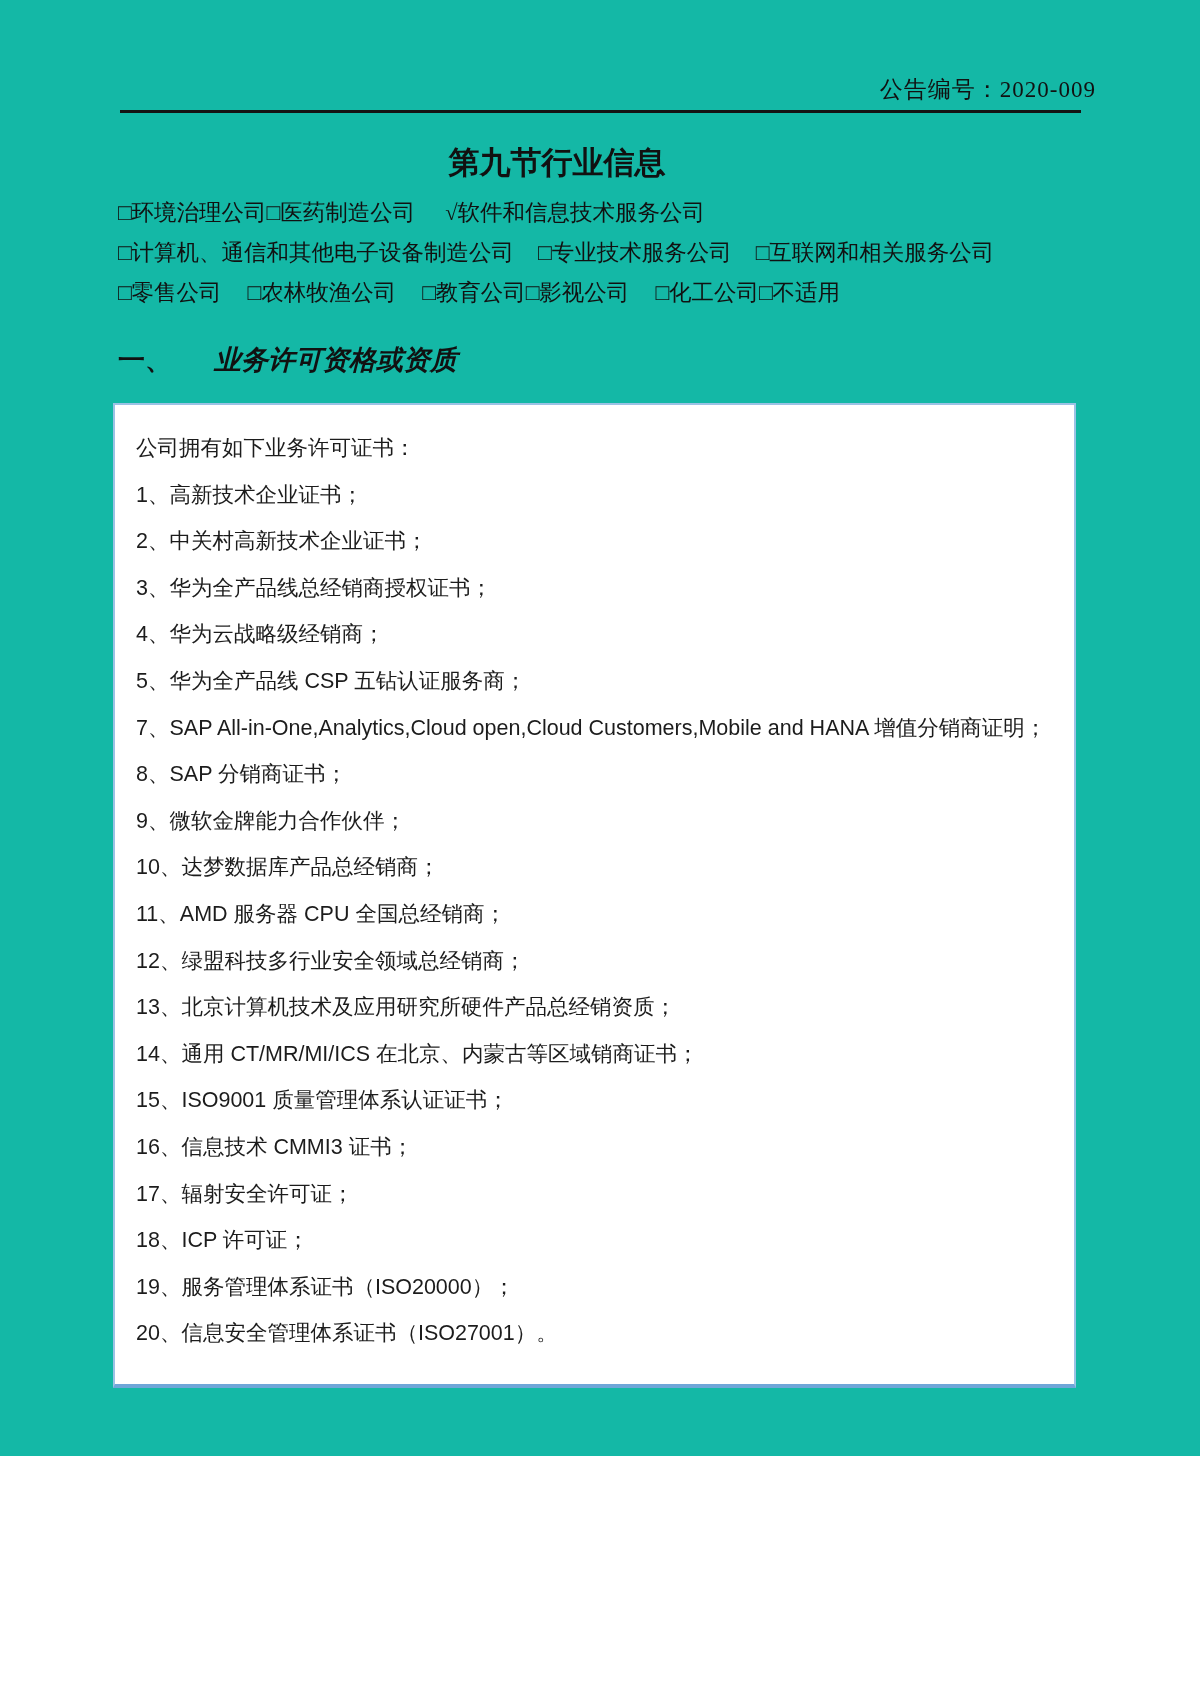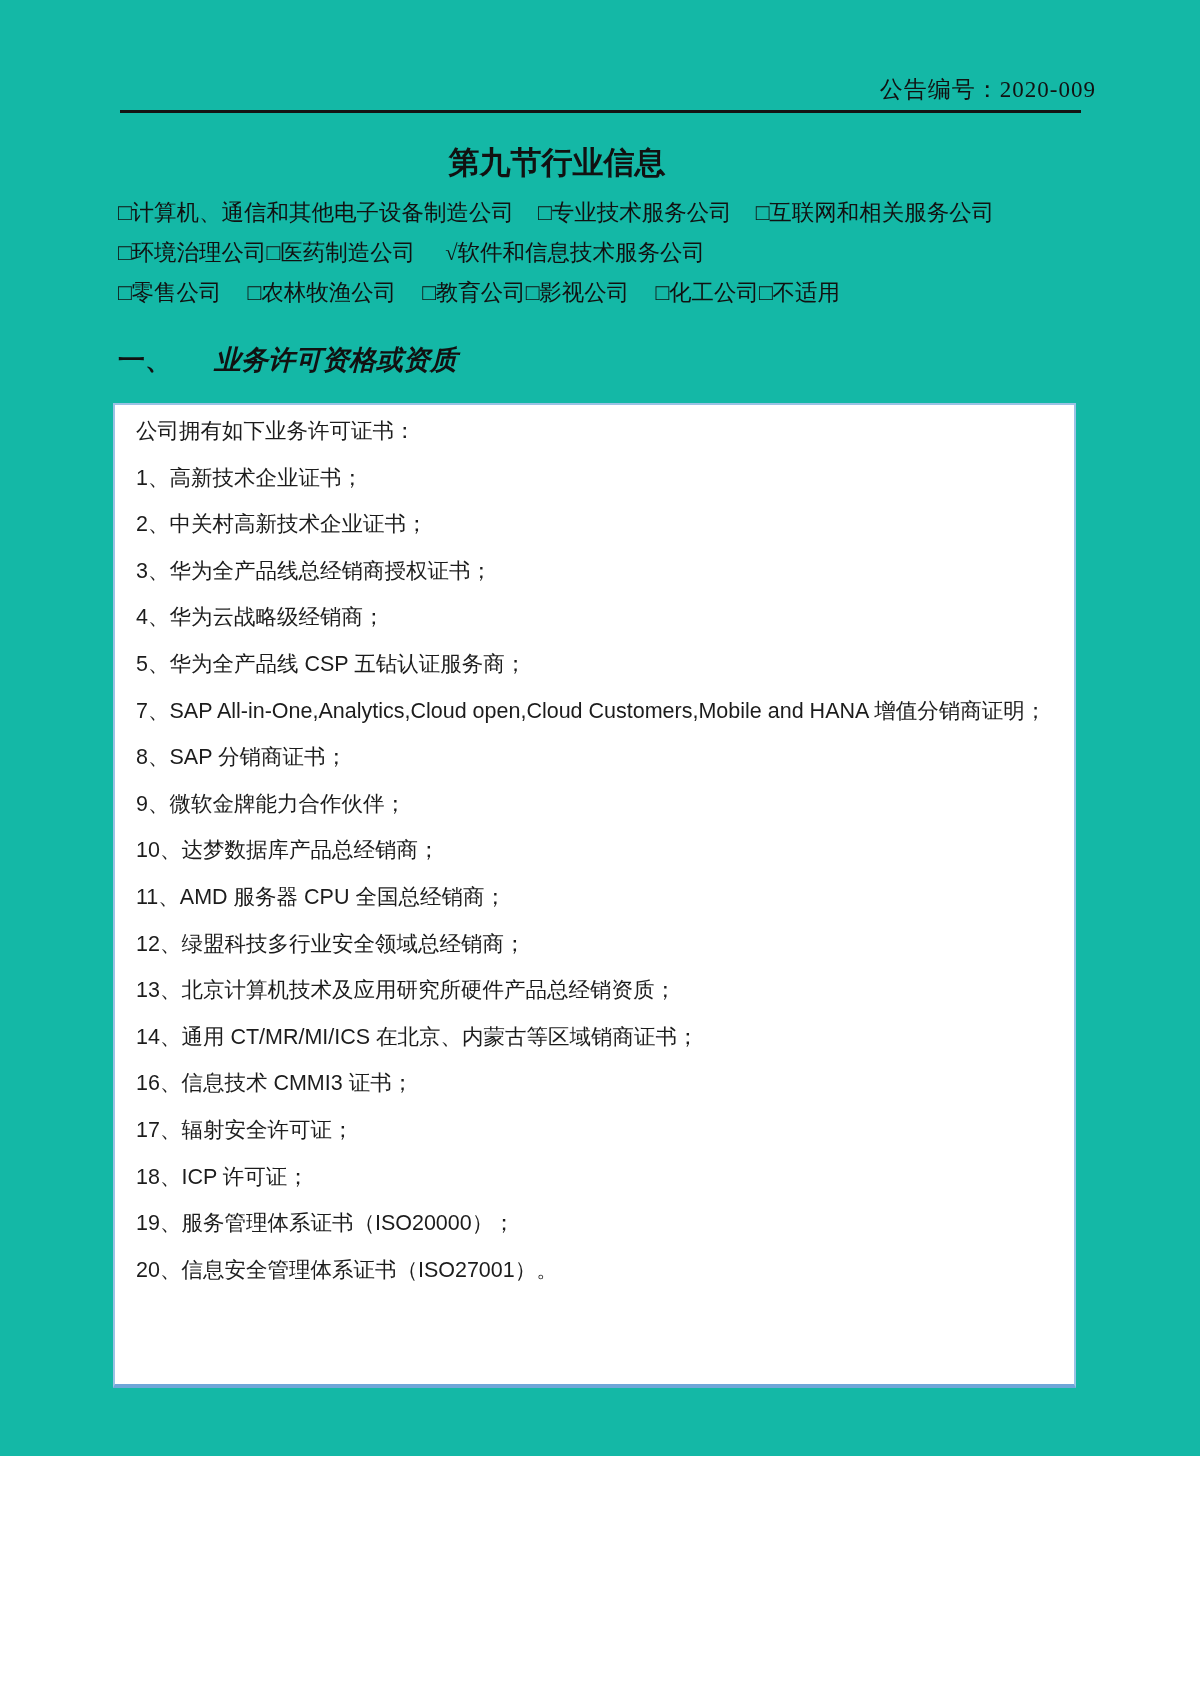--- a/index.html
+++ b/index.html
@@ -35,21 +35,21 @@
     position:absolute; top:342px; left:118px;
     font-size:27px; font-weight:bold;
   }
   .section-heading .sec-title { margin-left:42px;font-style:italic; }
   .license-box {
     position:absolute; top:403px; left:113px;
     width:963px; height:985px;
     border:2px solid #9cc2e5;
     border-bottom:4px solid #6fa6d8;
     background:#ffffff;
-    padding:15px 14px 10px 21px;
+    padding:32px 14px 10px 21px;
     font-family:"Liberation Sans","DejaVu Sans",sans-serif;
     color:#1c1c1c;
   }
   .license-box p {
     font-size:21.5px; line-height:23px;
     margin-bottom:23.6px;
     white-space:nowrap;
   }
   .page-number {
     position:absolute; top:1544px; left:0; width:1200px;
@@ -65,22 +65,22 @@
   <div class="header-right">公告编号：2020-009</div>
 
   <div class="header-rule"></div>
 
   <div class="doc-title">
     <span class="t1">第九节</span><span class="t2">行业信息</span>
   </div>
 
   <div class="industry-options">
 
-  <div class="industry-row"><span class="industry-option">□计算机、通信和其他电子设备制造公司</span><span class="industry-option" style="margin-left: 24px;">□专业技术服务公司</span><span class="industry-option" style="margin-left: 24px;">□互联网和相关服务公司</span></div>
-      <div class="industry-row"><span class="industry-option">□环境治理公司</span><span class="industry-option">□医药制造公司</span><span class="industry-option" style="margin-left: 30px;">√软件和信息技术服务公司</span></div>
+  <div class="industry-row"><span class="industry-option">□环境治理公司</span><span class="industry-option">□医药制造公司</span><span class="industry-option" style="margin-left: 30px;">√软件和信息技术服务公司</span></div>
+      <div class="industry-row"><span class="industry-option">□计算机、通信和其他电子设备制造公司</span><span class="industry-option" style="margin-left: 24px;">□专业技术服务公司</span><span class="industry-option" style="margin-left: 24px;">□互联网和相关服务公司</span></div>
       <div class="industry-row"><span class="industry-option">□零售公司</span><span class="industry-option" style="margin-left: 26px;">□农林牧渔公司</span><span class="industry-option" style="margin-left: 26px;">□教育公司</span><span class="industry-option" style="">□影视公司</span><span class="industry-option" style="margin-left: 26px;">□化工公司</span><span class="industry-option">□不适用</span></div>
     </div>
 
   <div class="section-heading">
     <span class="sec-num">一、</span><span class="sec-title">业务许可资格或资质</span>
   </div>
 
   <div class="license-box">
     <p>公司拥有如下业务许可证书：</p>
 
@@ -90,20 +90,21 @@
       <p>4、华为云战略级经销商；</p>
       <p>5、华为全产品线 CSP 五钻认证服务商；</p>
       <p>7、SAP All-in-One,Analytics,Cloud open,Cloud Customers,Mobile and HANA  增值分销商证明；</p>
       <p>8、SAP 分销商证书；</p>
       <p>9、微软金牌能力合作伙伴；</p>
       <p>10、达梦数据库产品总经销商；</p>
       <p>11、AMD 服务器 CPU 全国总经销商；</p>
       <p>12、绿盟科技多行业安全领域总经销商；</p>
       <p>13、北京计算机技术及应用研究所硬件产品总经销资质；</p>
       <p>14、通用 CT/MR/MI/ICS 在北京、内蒙古等区域销商证书；</p>
+      <p>15、ISO9001 质量管理体系认证证书；</p>
       <p>16、信息技术 CMMI3 证书；</p>
       <p>17、辐射安全许可证；</p>
       <p>18、ICP 许可证；</p>
       <p>19、服务管理体系证书（ISO20000）；</p>
       <p>20、信息安全管理体系证书（ISO27001）。</p>
     </div>
 
   <div class="page-number">53</div>
 
 </div>

